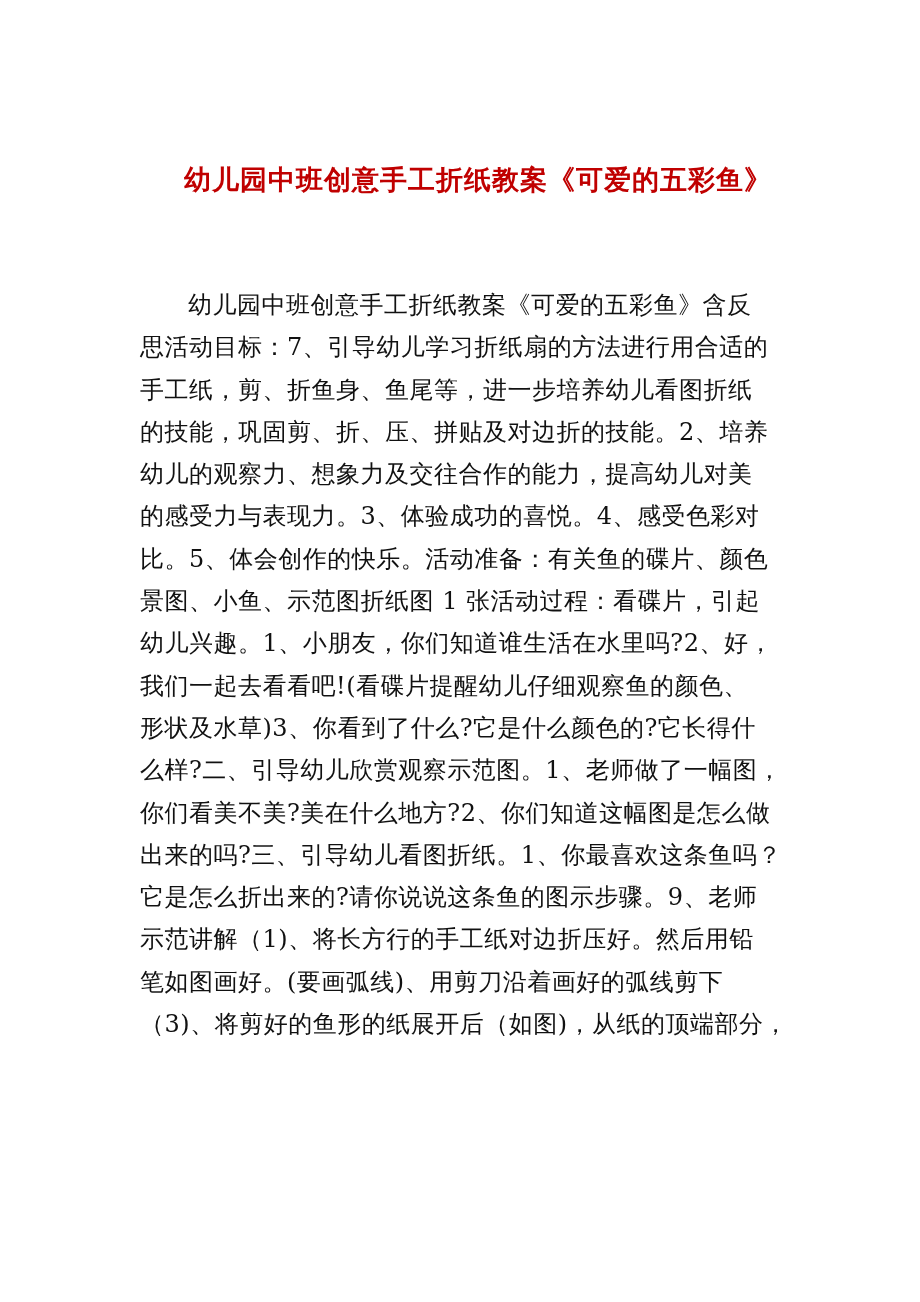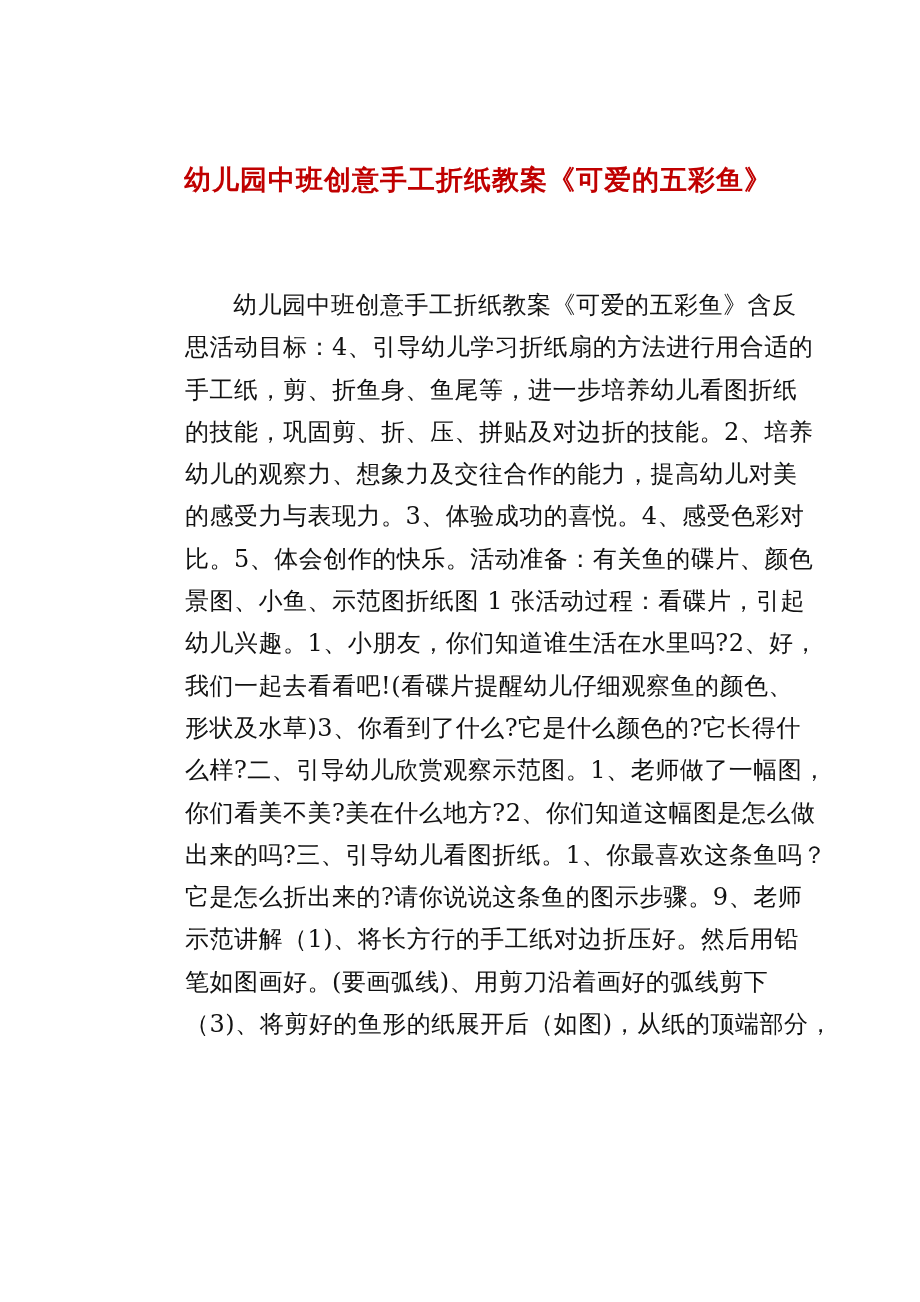--- a/index.html
+++ b/index.html
@@ -5,37 +5,37 @@
   html, body { margin: 0; padding: 0; background: #ffffff; }
   body { width: 920px; height: 1302px; position: relative; overflow: hidden; }
   .page { position: absolute; left: 0; top: 0; width: 762px; height: 1302px; background: #fff; }
   .title {
     position: absolute; left: 0; width: 920px; text-align: center;
     font-family: "DejaVu Serif", serif; color: #c00000;
     font-size: 27px; font-weight: bold; letter-spacing: 1px;
   }
   .t1 { top: 162px; left: 18px; }
   .t2 { top: 215px; }
-  .body-lines { position: absolute; left: 140px; top: 284px; width: 660px; margin-left: 45px; }
+  .body-lines { position: absolute; left: 140px; top: 284px; width: 660px; }
   .line {
     height: 42.3px; line-height: 42.3px; white-space: nowrap;
     font-family: "DejaVu Serif", serif; font-size: 24px; color: #111;
     letter-spacing: 0.5px;
   }
   .line.indent { padding-left: 48px; }
 </style>
 </head>
 <body>
 
 <div class="page">
   <div class="title t1">幼儿园中班创意手工折纸教案《可爱的五彩鱼》</div>
 
   <div class="body-lines">
     <div class="line indent">幼儿园中班创意手工折纸教案《可爱的五彩鱼》含反</div>
-    <div class="line">思活动目标：4、引导幼儿学习折纸扇的方法进行用合适的</div>
+    <div class="line">思活动目标：7、引导幼儿学习折纸扇的方法进行用合适的</div>
     <div class="line">手工纸，剪、折鱼身、鱼尾等，进一步培养幼儿看图折纸</div>
     <div class="line">的技能，巩固剪、折、压、拼贴及对边折的技能。2、培养</div>
     <div class="line">幼儿的观察力、想象力及交往合作的能力，提高幼儿对美</div>
     <div class="line">的感受力与表现力。3、体验成功的喜悦。4、感受色彩对</div>
     <div class="line">比。5、体会创作的快乐。活动准备：有关鱼的碟片、颜色</div>
     <div class="line">景图、小鱼、示范图折纸图 1 张活动过程：看碟片，引起</div>
     <div class="line">幼儿兴趣。1、小朋友，你们知道谁生活在水里吗?2、好，</div>
     <div class="line">我们一起去看看吧!(看碟片提醒幼儿仔细观察鱼的颜色、</div>
     <div class="line">形状及水草)3、你看到了什么?它是什么颜色的?它长得什</div>
     <div class="line">么样?二、引导幼儿欣赏观察示范图。1、老师做了一幅图，</div>

